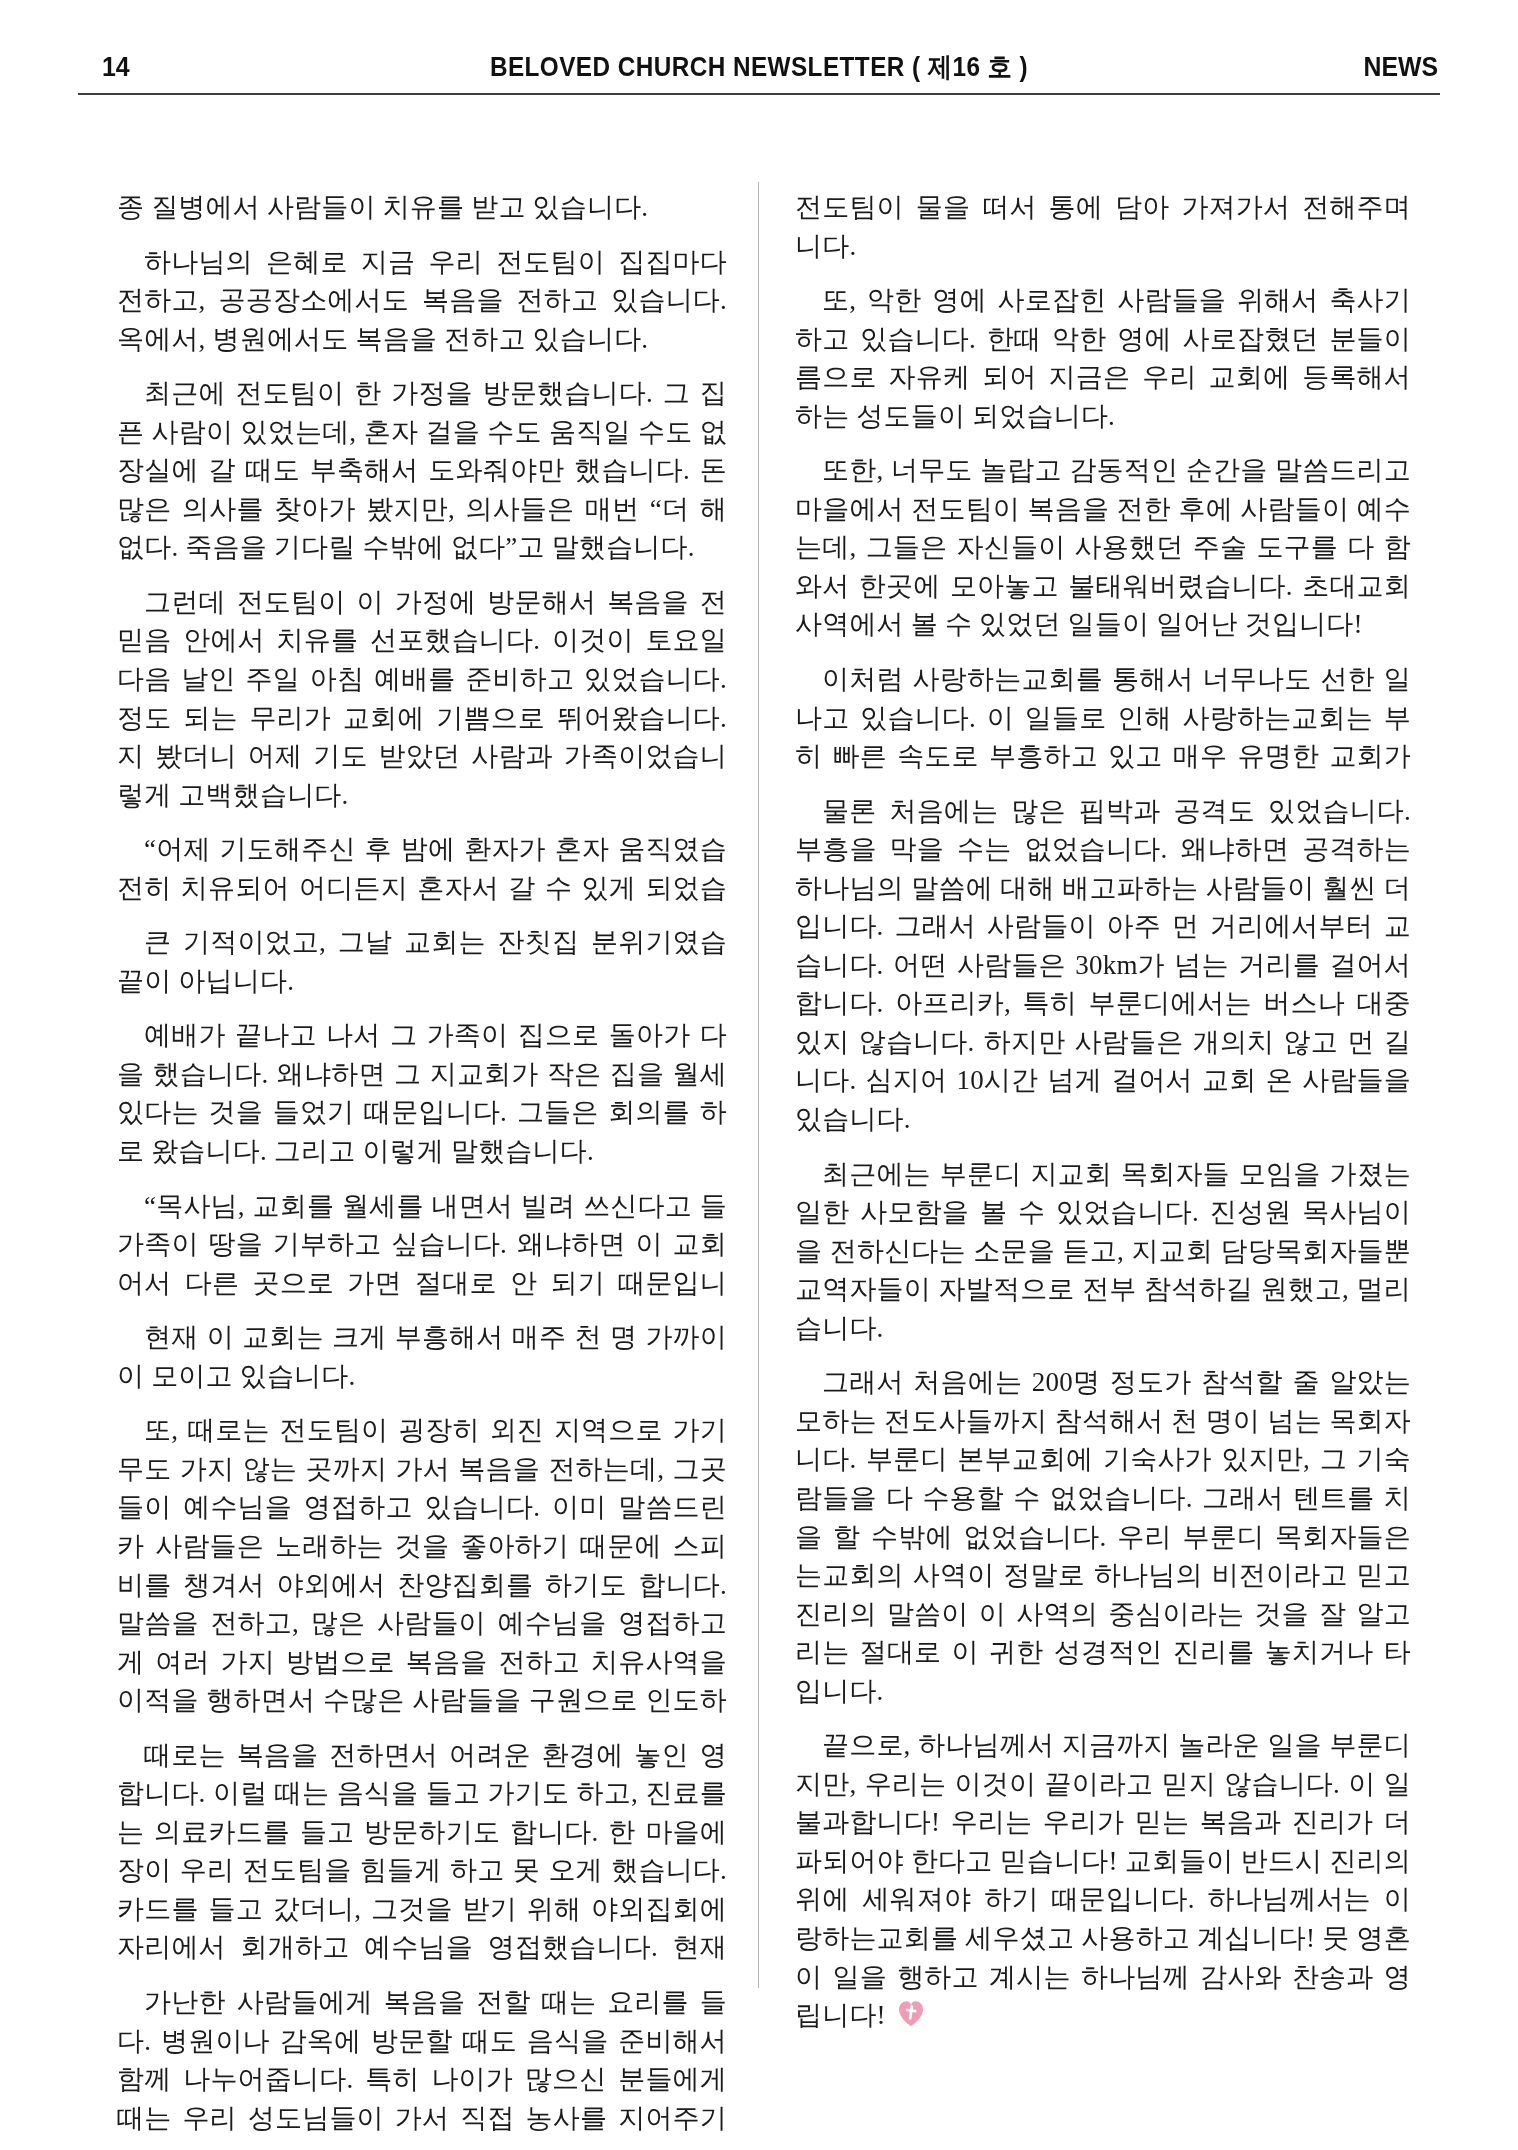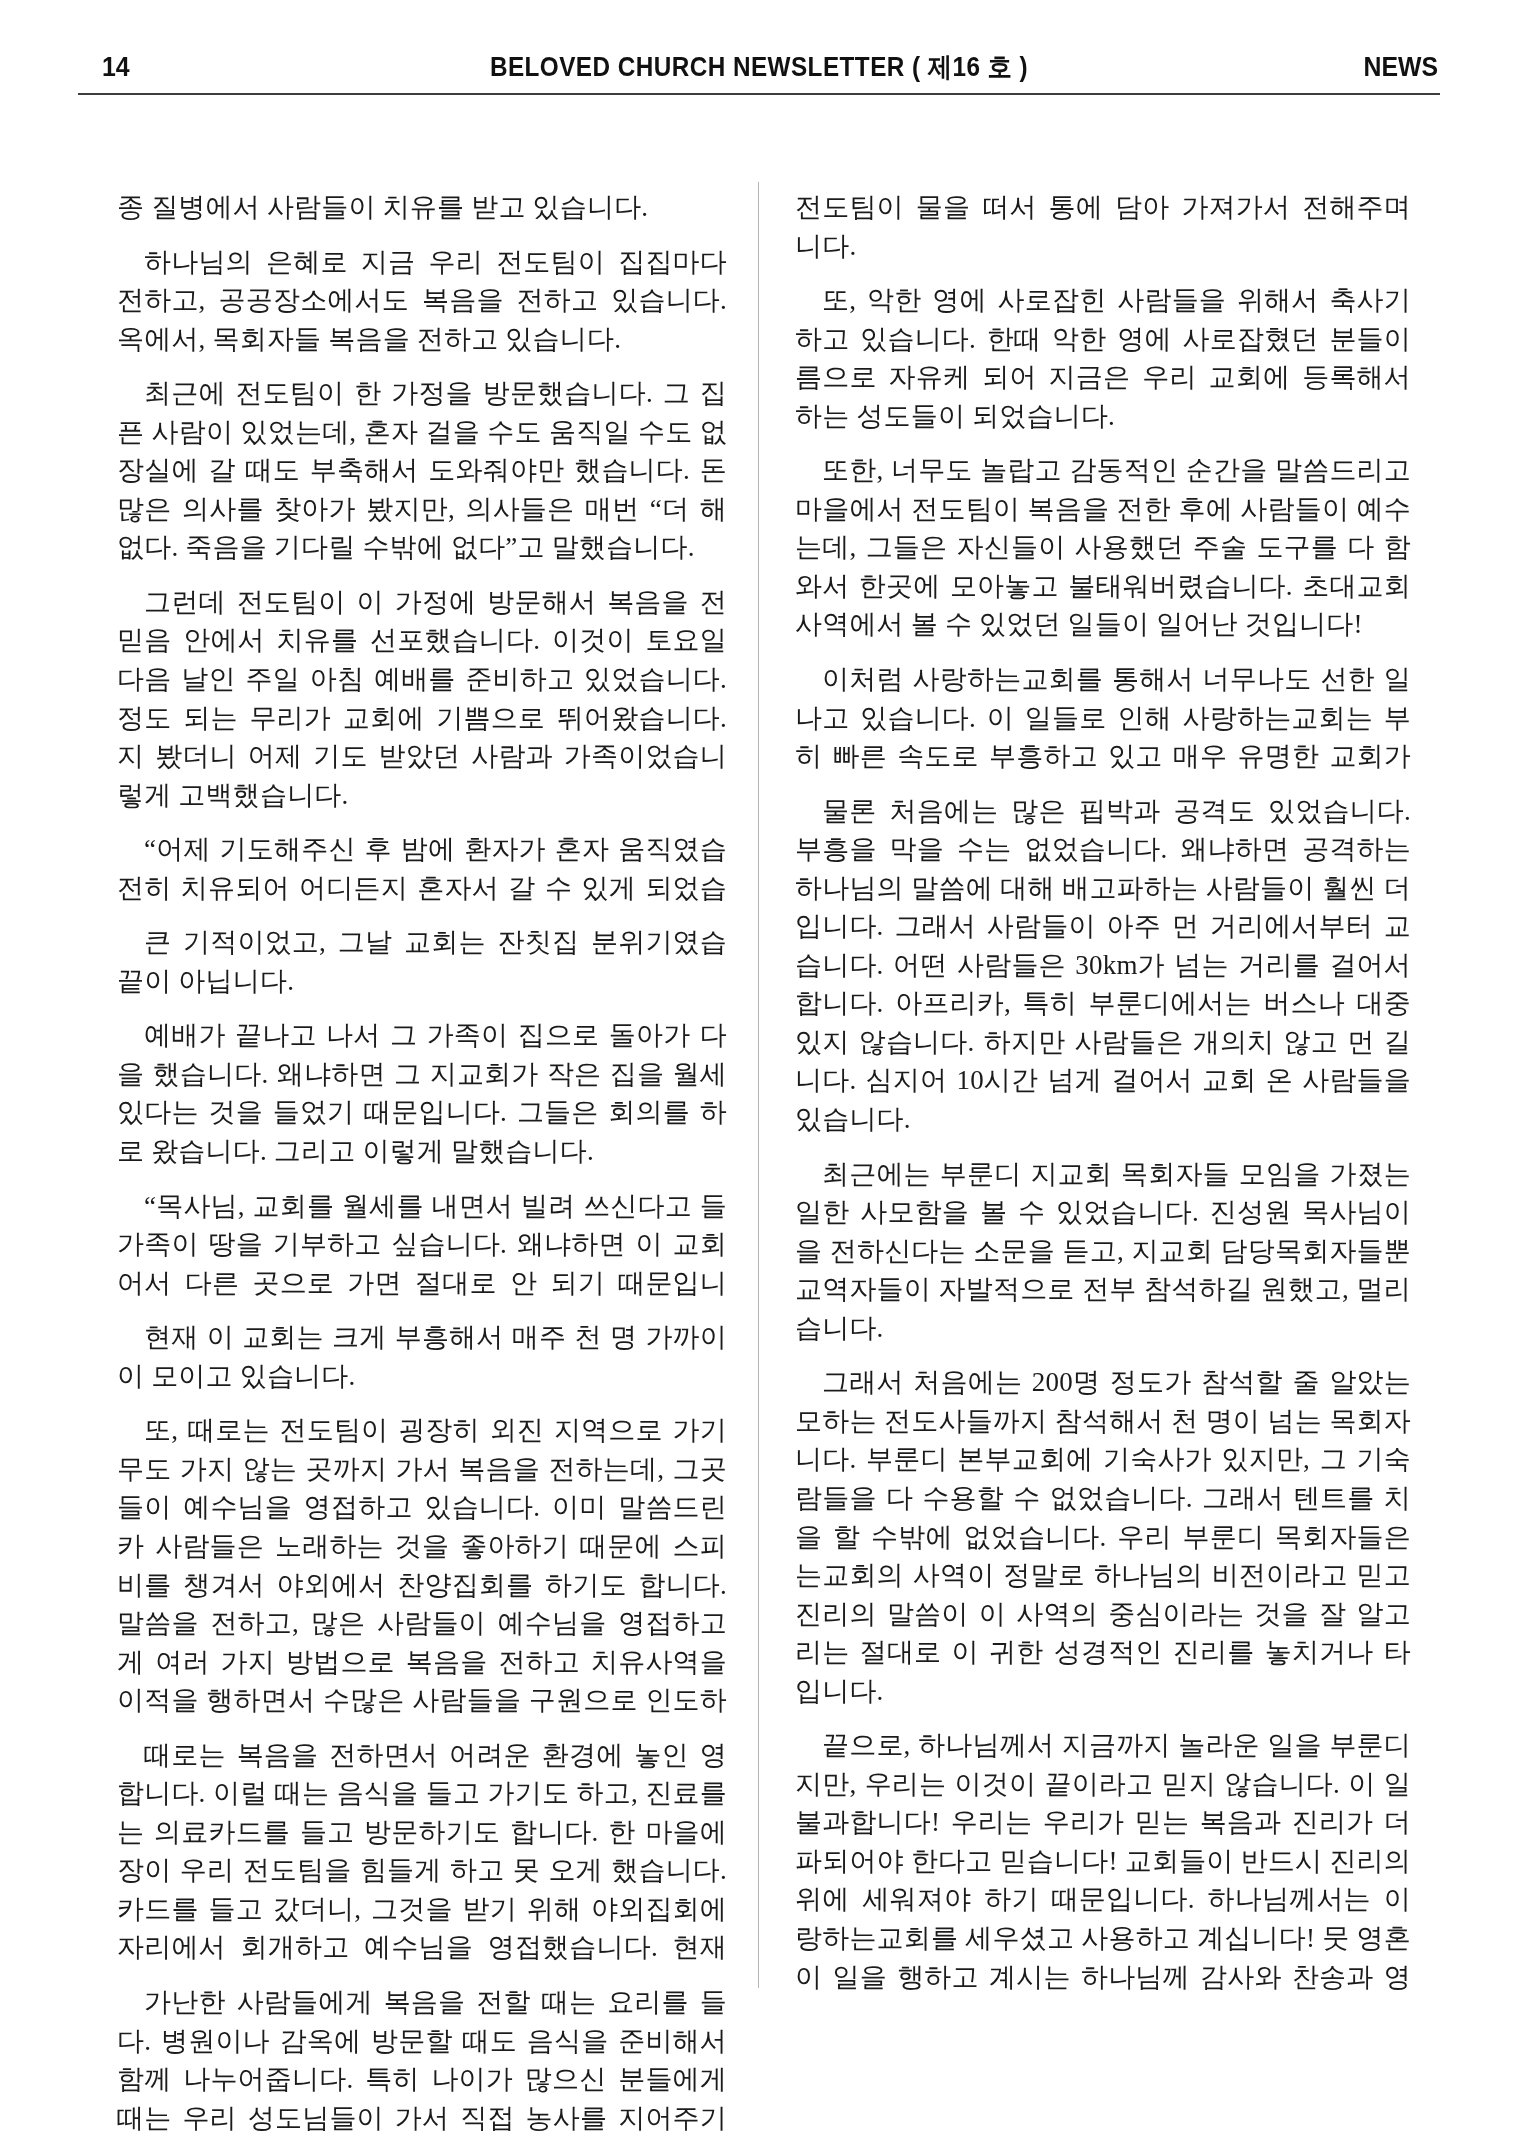--- a/index.html
+++ b/index.html
@@ -124,21 +124,21 @@
   <div class="header-rule"></div>
 
   <main class="article">
     <div class="col col-left">
         <div class="paragraph">
           <div class="line last">종 질병에서 사람들이 치유를 받고 있습니다.</div>
         </div>
         <div class="paragraph">
           <div class="line indent">하나님의 은혜로 지금 우리 전도팀이 집집마다 들러서 복음을</div>
           <div class="line">전하고, 공공장소에서도 복음을 전하고 있습니다. 시장에서, 감</div>
-          <div class="line last">옥에서, 목회자들 복음을 전하고 있습니다.</div>
+          <div class="line last">옥에서, 병원에서도 복음을 전하고 있습니다.</div>
         </div>
         <div class="paragraph">
           <div class="line indent">최근에 전도팀이 한 가정을 방문했습니다. 그 집에 굉장히 아</div>
           <div class="line">픈 사람이 있었는데, 혼자 걸을 수도 움직일 수도 없었습니다. 화</div>
           <div class="line">장실에 갈 때도 부축해서 도와줘야만 했습니다. 돈도 많이 쓰고</div>
           <div class="line">많은 의사를 찾아가 봤지만, 의사들은 매번 “더 해줄 수 있는 게</div>
           <div class="line last">없다. 죽음을 기다릴 수밖에 없다”고 말했습니다.</div>
         </div>
         <div class="paragraph">
           <div class="line indent">그런데 전도팀이 이 가정에 방문해서 복음을 전했습니다. 또,</div>
@@ -250,17 +250,24 @@
           <div class="line last">입니다.</div>
         </div>
         <div class="paragraph">
           <div class="line indent">끝으로, 하나님께서 지금까지 놀라운 일을 부룬디에서 행하셨</div>
           <div class="line">지만, 우리는 이것이 끝이라고 믿지 않습니다. 이 일들은 시작에</div>
           <div class="line">불과합니다! 우리는 우리가 믿는 복음과 진리가 더욱더 널리 전</div>
           <div class="line">파되어야 한다고 믿습니다! 교회들이 반드시 진리의 올바른 터</div>
           <div class="line">위에 세워져야 하기 때문입니다. 하나님께서는 이 일을 위해 사</div>
           <div class="line">랑하는교회를 세우셨고 사용하고 계십니다! 뭇 영혼들을 위해</div>
           <div class="line">이 일을 행하고 계시는 하나님께 감사와 찬송과 영광을 올려드</div>
+          <div class="line last">립니다!<svg class="end-mark" viewBox="0 0 30 30" xmlns="http://www.w3.org/2000/svg" aria-hidden="true">
+      <path d="M15 27 C15 27 3 19.5 3 10.2 C3 5.2 6.8 2.2 10.6 2.2 C12.8 2.2 15 4.2 15 6.4 C15 4.2 17.2 2.2 19.4 2.2 C23.2 2.2 27 5.2 27 10.2 C27 19.5 15 27 15 27 Z" fill="#f19cb4"></path>
+      <g fill="#ffffff" transform="rotate(8 15 13)">
+        <rect x="13.7" y="6.2" width="2.7" height="14.5" rx="1.2"></rect>
+        <rect x="9.6" y="10.2" width="10.8" height="2.7" rx="1.2"></rect>
+      </g>
+    </svg></div>
         </div>
       </div>
   </main>
 
 </div>
 
 </body></html>

